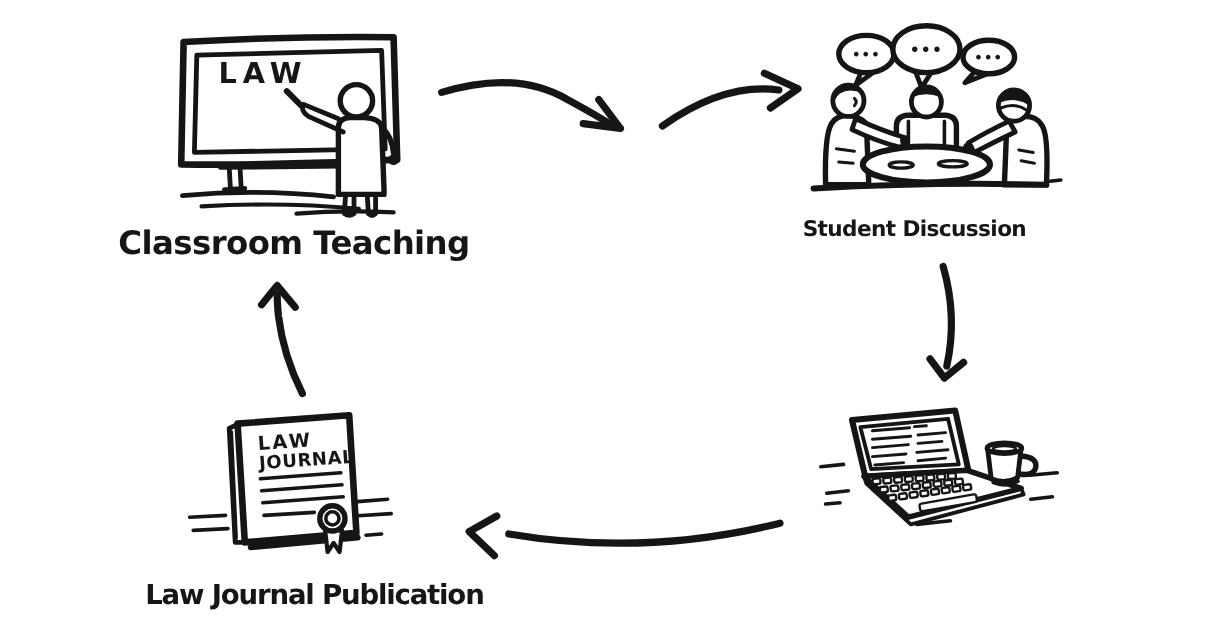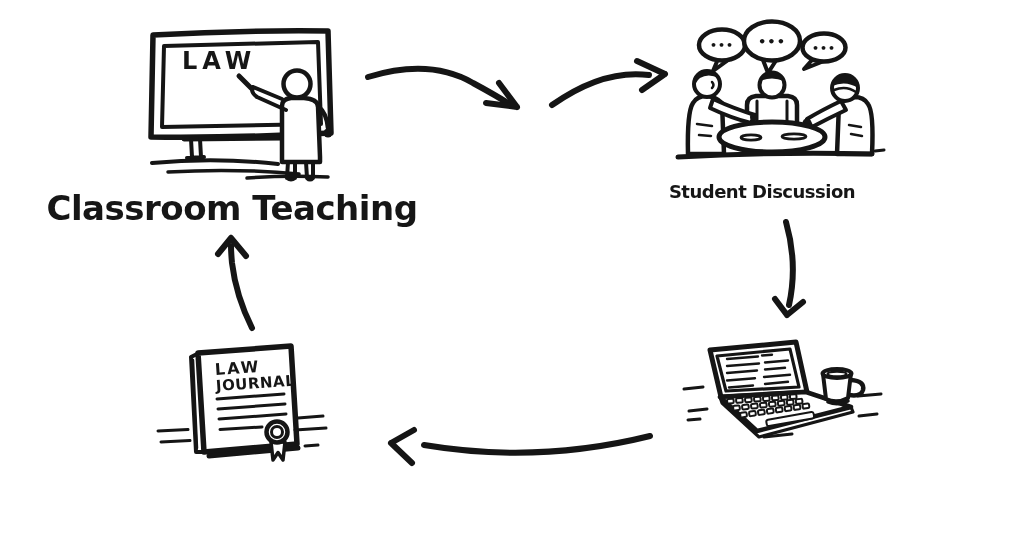--- a/index.html
+++ b/index.html
@@ -7,21 +7,21 @@
   .stage{
     position:relative;width:1024px;height:536px;background:#ffffff;
     overflow:hidden;font-family:"DejaVu Sans","Liberation Sans",sans-serif;
   }
   .stage svg{position:absolute;left:0;top:0;}
   .node-label{
     position:absolute;transform:translateX(-50%);
     font-weight:700;color:#161616;white-space:nowrap;letter-spacing:-0.5px;
     font-family:"DejaVu Sans","Liberation Sans",sans-serif;
   }
-  .lbl-classroom{left:232px;top:188px;font-size:34px;}
+  .lbl-classroom{left:245px;top:188px;font-size:27px;}
   .lbl-student{left:762px;top:181px;font-size:18px;}
   .lbl-research{left:802px;top:446px;font-size:25px;}
   .lbl-journal{left:262px;top:483px;font-size:23px;letter-spacing:-1px;}
   .ink-stroke{stroke:#151515;fill:none;stroke-linecap:round;stroke-linejoin:round;}
   .ink-fill{fill:#151515;stroke:none;}
   .white-shape{fill:#ffffff;stroke:#151515;stroke-linecap:round;stroke-linejoin:round;}
   .svg-text{fill:#161616;font-weight:700;font-family:"DejaVu Sans","Liberation Sans",sans-serif;}
 </style>
 </head>
 <body>
@@ -193,14 +193,15 @@
     <circle class="ink-stroke" stroke-width="3" cx="277" cy="432" r="5.5"></circle>
     <g class="ink-stroke" stroke-width="3">
       <path d="M158,431 L188,429.5 M161,442 L190,440.5"></path>
       <path d="M298,418 L323,416 M295,430 L326,428 M305,446 L318,445"></path>
     </g>
   </g>
 </svg>
 
   <div class="node-label lbl-classroom">Classroom Teaching</div>
   <div class="node-label lbl-student">Student Discussion</div>
+  <div class="node-label lbl-journal">Law Journal Publication</div>
 
 </div>
 
 </body></html>

